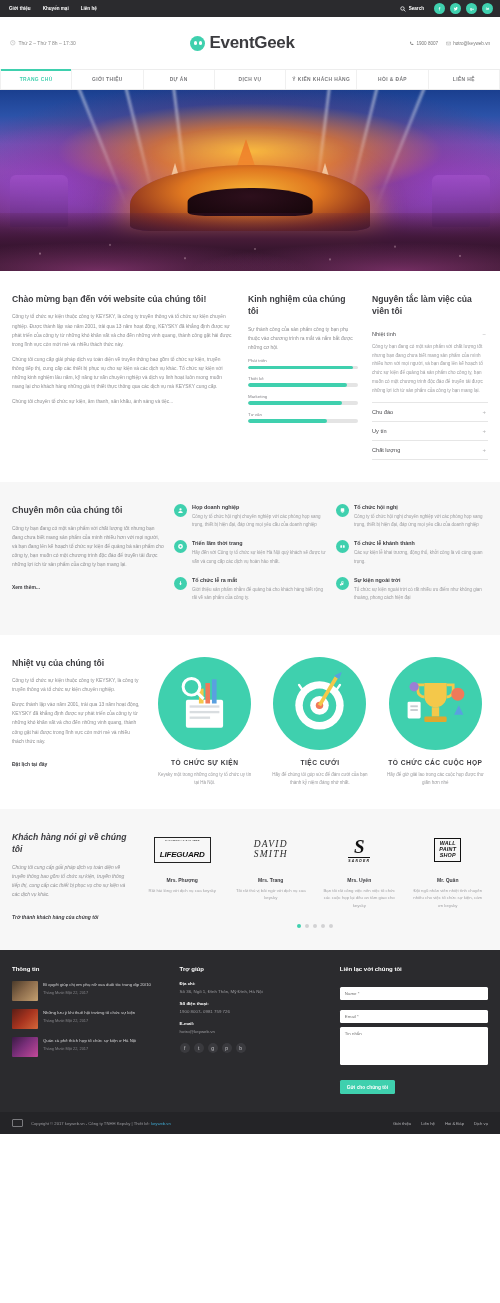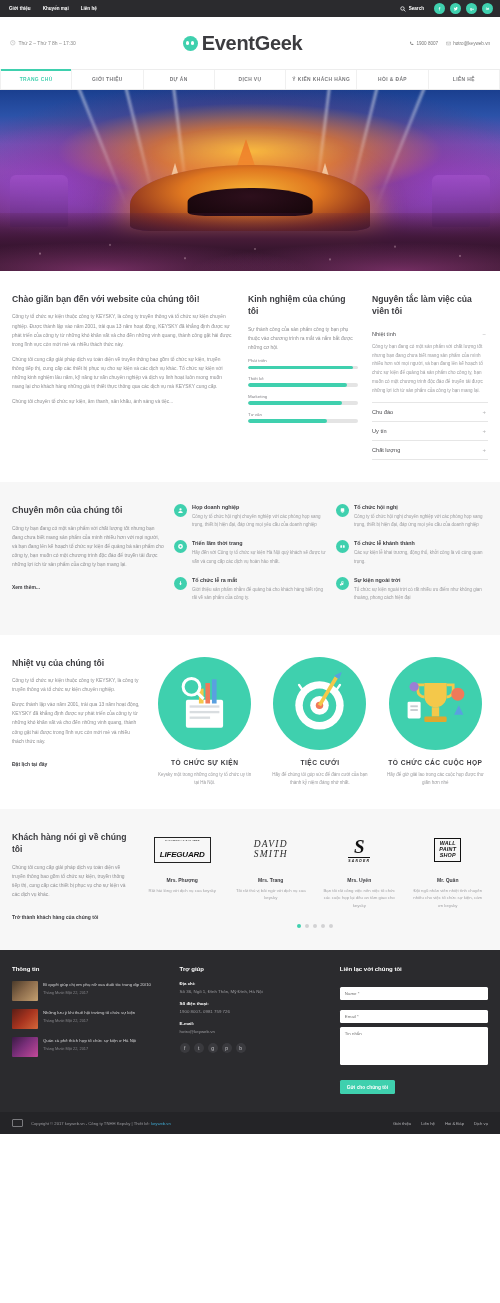--- a/index.html
+++ b/index.html
@@ -43,21 +43,21 @@
     padding: 0 10px; background: #fff;
   }
   .hdr-hours { font-size: 5px; color: #888; display: flex; align-items: center; gap: 3px; }
   .logo { margin: 0 auto; display: flex; align-items: center; gap: 4px; }
   .logo-mark {
     width: 15px; height: 15px; border-radius: 50%;
     background: #3fd0ae; display: flex; align-items: center; justify-content: center;
   }
   .logo-mark .eyes { display: flex; gap: 1.5px; }
   .logo-mark .eye { width: 3.2px; height: 3.2px; border-radius: 50%; background: #fff; }
-  .logo-text { font-size: 20px; font-weight: bold; color: #3c3c40; letter-spacing: -0.3px; }
+  .logo-text { font-size: 17px; font-weight: bold; color: #3c3c40; letter-spacing: -0.3px; }
   .hdr-contact { display: flex; gap: 8px; font-size: 4.6px; color: #777; }
   .hdr-contact span { display: flex; align-items: center; gap: 2px; }
 
   
   .nav {
     display: flex; border-top: 1px solid #ededed; border-bottom: 1px solid #ededed;
     height: 21px; background: #fff;
   }
   .nav-item {
     flex: 1; display: flex; align-items: center; justify-content: center;
@@ -363,21 +363,21 @@
   <div class="tent" style="left:46%; bottom:84px;"></div>
   <div class="stage">
       <div class="stage-inner"></div>
     </div>
   <div class="crowd"></div>
 </div>
 
 <section class="sec">
   <div class="row3">
     <div class="col-a">
-      <h2 class="title">Chào giãn bạn đến với website của chúng tôi!</h2>
+      <h2 class="title">Chào mừng bạn đến với website của chúng tôi!</h2>
       <p class="ptxt">Công ty tổ chức sự kiện thuộc công ty KEYSKY, là công ty truyền thông và tổ chức sự kiện chuyên nghiệp. Được thành lập vào năm 2001, trải qua 13 năm hoạt động, KEYSKY đã khẳng định được sự phát triển của công ty từ những khó khăn vất vả cho đến những vinh quang, thành công gặt hái được trong lĩnh vực còn mới mẻ và nhiều thách thức này.</p>
       <p class="ptxt">Chúng tôi cung cấp giải pháp dịch vụ toàn diện về truyền thông bao gồm tổ chức sự kiện, truyền thông tiếp thị, cung cấp các thiết bị phục vụ cho sự kiện và các dịch vụ khác. Tổ chức sự kiện với những kinh nghiệm lâu năm, kỹ năng tư vấn chuyên nghiệp và dịch vụ linh hoạt luôn mong muốn mang lại cho khách hàng những giá trị thiết thực thông qua các dịch vụ mà KEYSKY cung cấp.</p>
       <p class="ptxt">Chúng tôi chuyên tổ chức sự kiện, âm thanh, sân khấu, ánh sáng và tiệc...</p>
     </div>
 
     <div class="col-b">
       <h2 class="title">Kinh nghiệm của chúng tôi</h2>
       <p class="ptxt">Sự thành công của sản phẩm công ty bạn phụ thuộc vào chương trình ra mắt và nắm bắt được những cơ hội.</p>
       <div class="skill">
         <div class="skill-label">Phát triển</div>
@@ -580,21 +580,21 @@
         </svg>
       </div>
       <div class="svc-title">TỔ CHỨC CÁC CUỘC HỌP</div>
       <div class="svc-txt">Hãy để giờ giải lao trong các cuộc họp được thư giãn hơn nhé</div>
     </div>
   </div>
 </section>
 
 <section class="sec sec-gray">
   <div class="svc-grid" style="gap:10px;">
-    <div style="flex:0 0 120px;">
+    <div style="flex:0 0 120px;font-style:italic;">
       <h2 class="title">Khách hàng nói gì về chúng tôi</h2>
       <p class="ptxt">Chúng tôi cung cấp giải pháp dịch vụ toàn diện về truyền thông bao gồm tổ chức sự kiện, truyền thông tiếp thị, cung cấp các thiết bị phục vụ cho sự kiện và các dịch vụ khác.</p>
       <a href="#" class="link-more">Trở thành khách hàng của chúng tôi</a>
     </div>
     <div style="flex:1;">
       <div class="tst-grid">
         <div class="tst">
           <div class="tst-logo">
             <div class="lg-lifeguard">
               <span class="sm">CALIFORNIA &amp; SAN JOSE</span>

